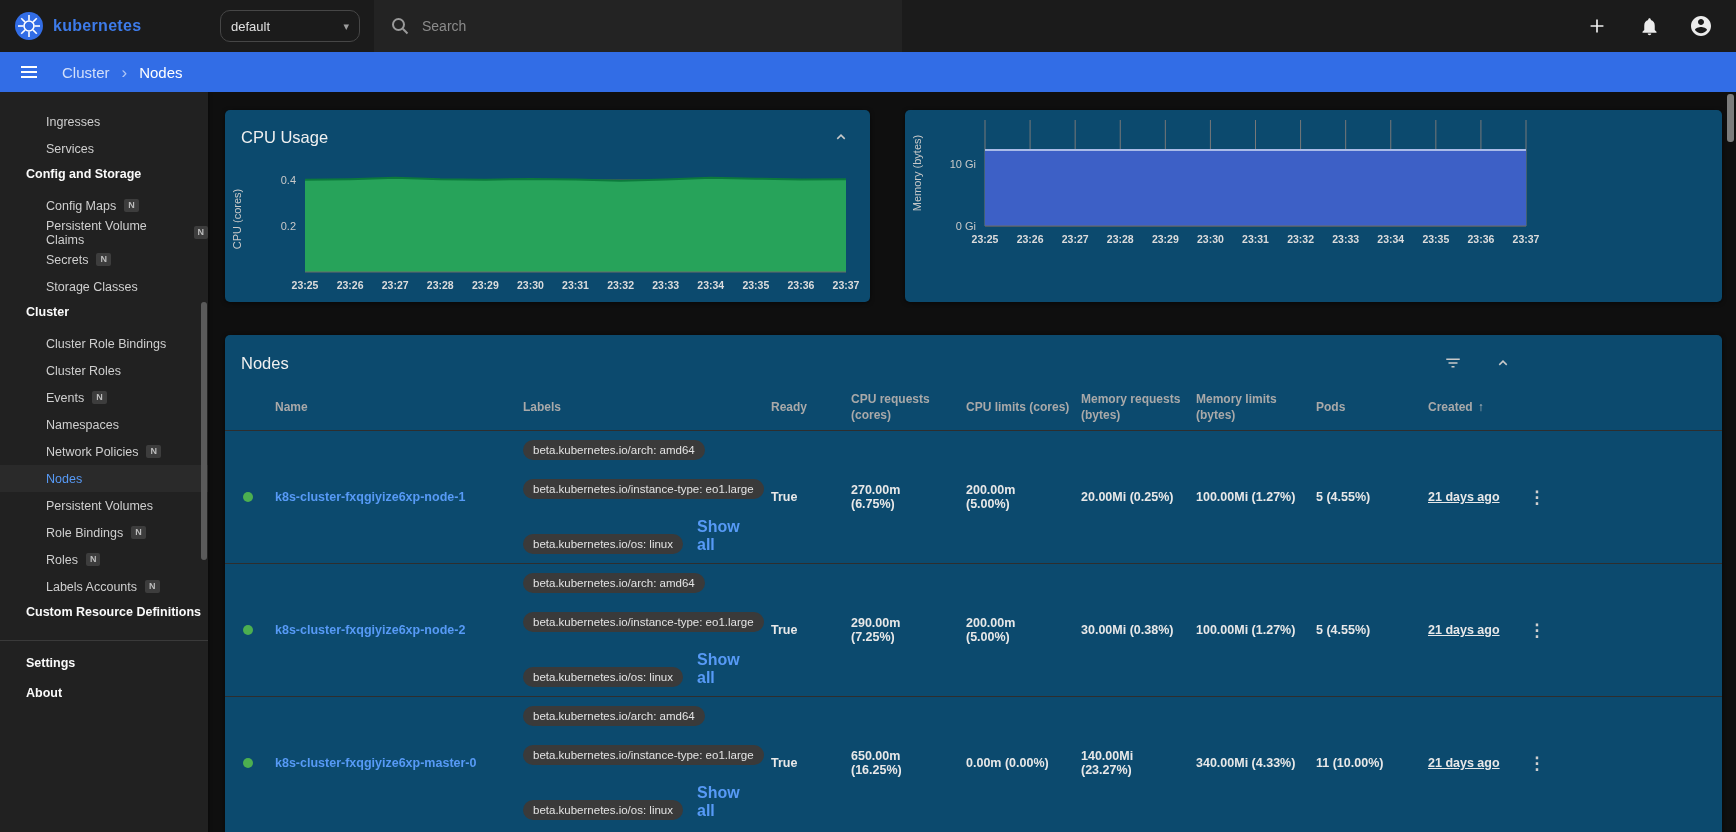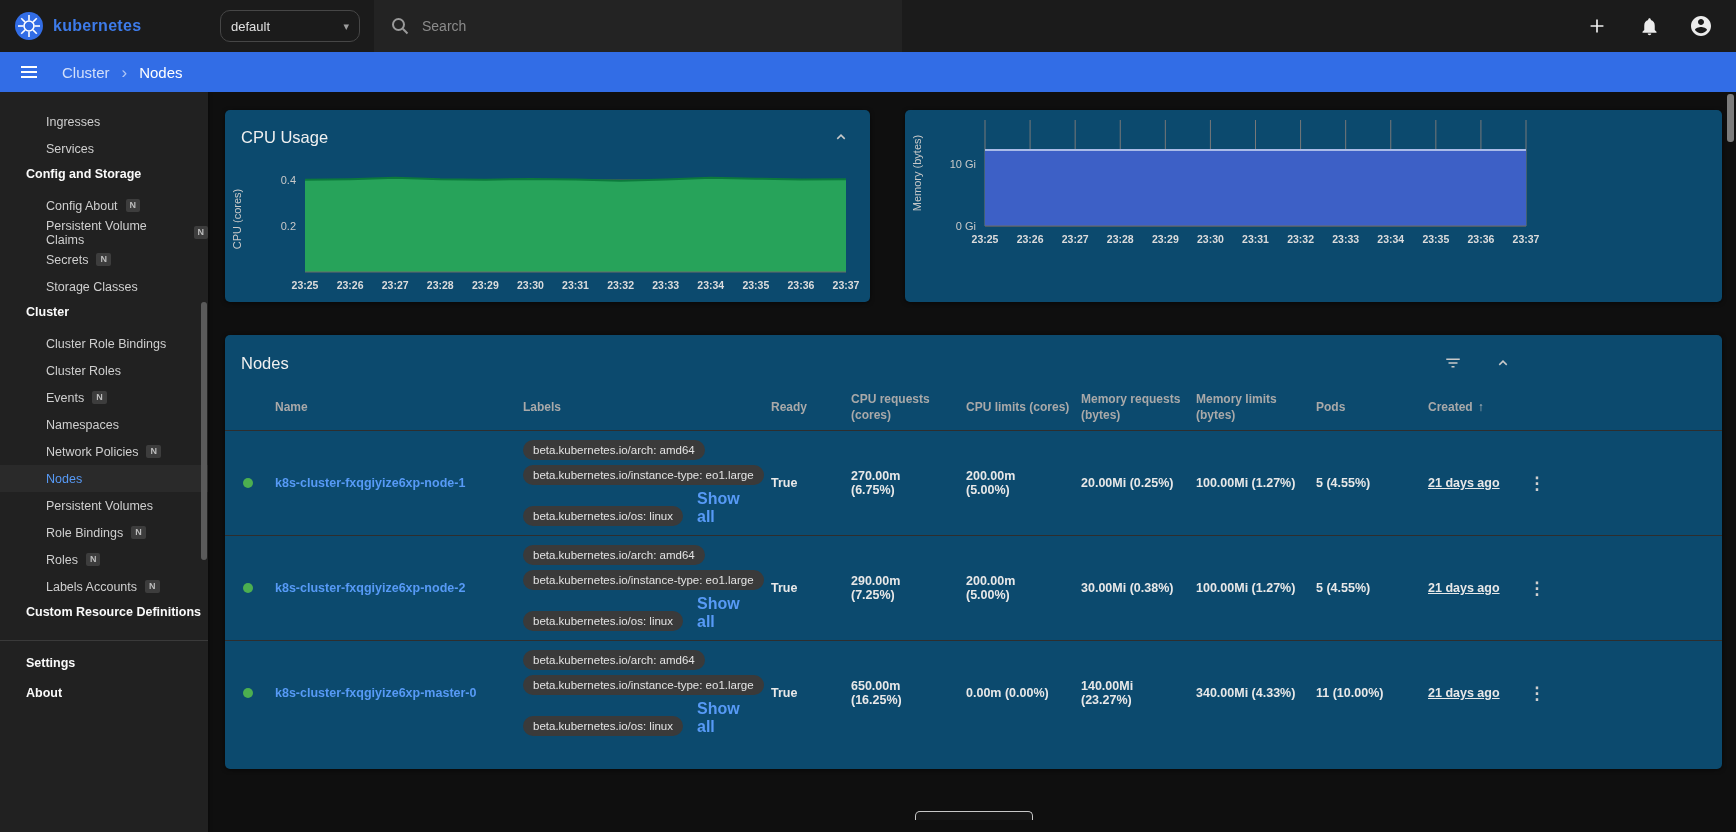--- a/index.html
+++ b/index.html
@@ -55,21 +55,21 @@
   .nodes-head{display:flex;align-items:center;justify-content:space-between;padding:15px 16px 10px}
   .head-actions{display:flex;align-items:center;gap:24px;margin-right:190px}
   .trow{display:grid;grid-template-columns:42px 248px 248px 80px 115px 115px 115px 120px 112px 95px 48px 1fr;align-items:center;padding:0 8px;border-top:1px solid #2e2e2e}
   .thead{min-height:44px;border-top:none}
   .thead .cell{color:#a9a9a9;font-size:12px;font-weight:700;line-height:1.3;padding-right:10px}
   .body-row{min-height:83px}
   .cell{font-size:12.5px;font-weight:600;color:#e8e8e8;padding-right:20px}
   .c-dot{display:flex;justify-content:flex-start;padding-left:10px}
   .dot{width:10px;height:10px;border-radius:50%;background:var(--green-dot,#4caf50);display:inline-block}
   .link{color:var(--link,#5b9df5);text-decoration:none;cursor:pointer;font-weight:600}
-  .c-labels{display:flex;flex-direction:column;align-items:flex-start;gap:5px;padding:9px 10px 9px 0}
+  .c-labels{display:flex;flex-direction:column;align-items:flex-start;gap:19px;padding:9px 10px 9px 0}
   .chip{background:#3a3a3a;border-radius:12px;padding:4px 10px;font-size:11.5px;font-weight:500;color:#e3e3e3;white-space:nowrap}
   .chip-line{display:flex;align-items:flex-end;gap:14px}
   .showall{font-size:16px}
   .created{text-decoration:underline;cursor:default}
   .kebab{font-size:17px;color:#cfcfcf;cursor:pointer;letter-spacing:0;padding:2px 6px}
   .sort{margin-left:5px;color:#bdbdbd;font-weight:700}
   .c-menu{display:flex;justify-content:center}
 
   .clipped-widget{width:118px;height:9px;margin:42px auto 0;border:1px solid #c9c9c9;border-bottom:none;border-radius:5px 5px 0 0;background:#161616;cursor:pointer}
 </style>
@@ -148,21 +148,21 @@
     <div class="nav-item">
         <span>Ingresses</span>
       </div>
     <div class="nav-item">
         <span>Services</span>
       </div>
     <div class="nav-section">
         <span>Config and Storage</span>
       </div>
     <div class="nav-item">
-        <span>Config About</span>
+        <span>Config Maps</span>
         <span class="badge">N</span>
       </div>
     <div class="nav-item">
         <span>Persistent Volume Claims</span>
         <span class="badge">N</span>
       </div>
     <div class="nav-item">
         <span>Secrets</span>
         <span class="badge">N</span>
       </div>

